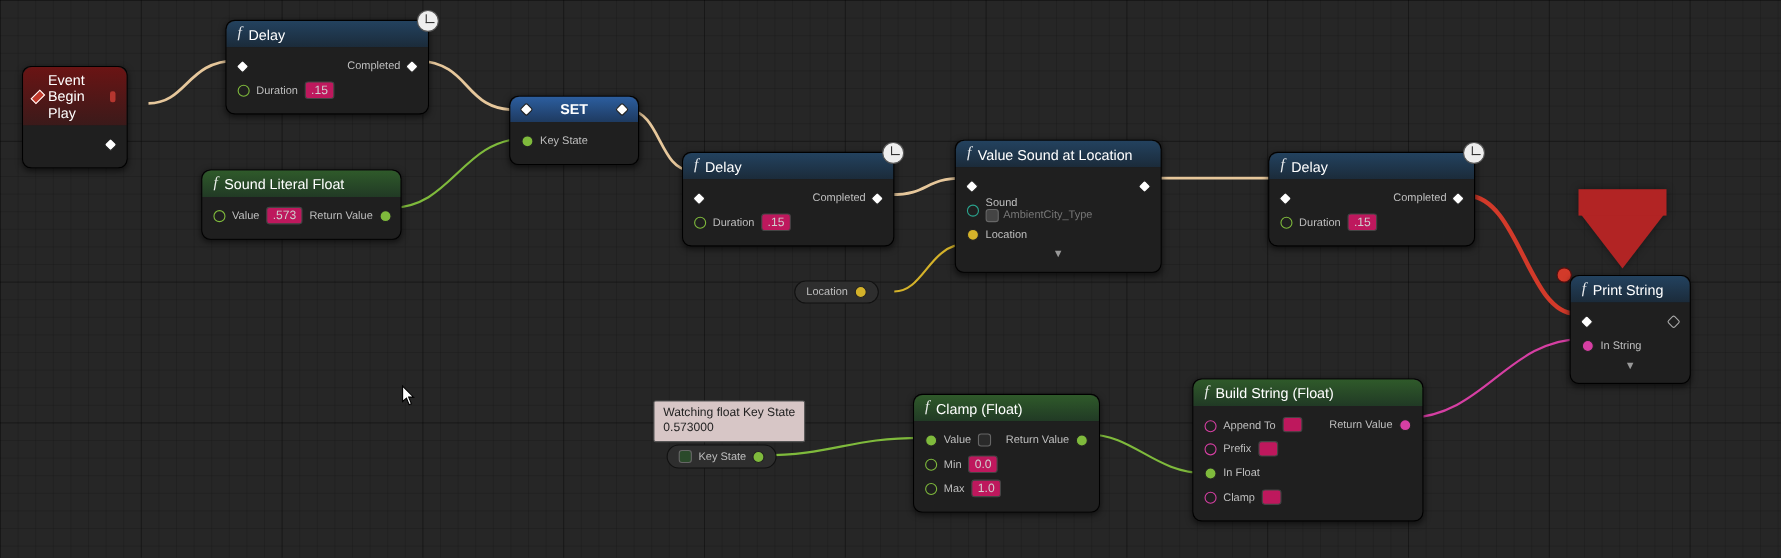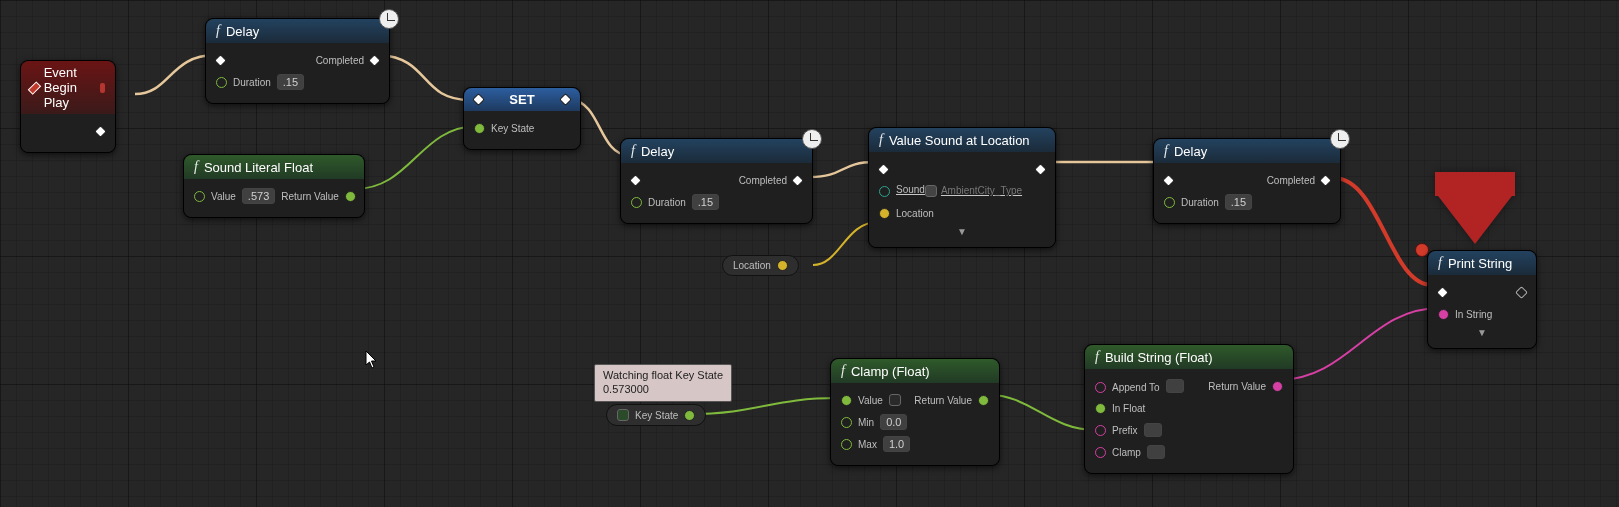--- a/index.html
+++ b/index.html
@@ -50,21 +50,21 @@
   .pin.exec { border-radius: 2px; transform: rotate(45deg); width: 9px; height: 9px; background: #fff; }
   .pin.exec.hollow { background: transparent; border: 1.5px solid #aaa; }
   .pin.green { background: #7fba3c; }
   .pin.greenh { background: transparent; border: 1.5px solid #7fba3c; }
   .pin.yellow { background: #d4b22a; }
   .pin.pink { background: #d63fa3; }
   .pin.pinkh { background: transparent; border: 1.5px solid #d63fa3; }
   .pin.teal { background: #2aa58f; }
   .lbl { color: #bfbfbf; font-size: 10px; white-space: nowrap; }
   .valbox {
-    background: #404040;
+    background: #be185d;
     border: 1px solid #444;
     border-radius: 3px;
     padding: 1px 5px;
     font-size: 11px;
     color: #cfcfcf;
     min-width: 22px;
     text-align: center;
   }
   .valbox.empty { min-width: 18px; height: 14px; }
   .clockbadge {
@@ -243,21 +243,21 @@
     <span class="fico">f</span>
     <span>Value Sound at Location</span>
   </div>
   <div class="body">
     <div class="row sb">
       <span class="pin exec"></span>
       <span class="pin exec"></span>
     </div>
     <div class="row">
       <span class="pin teal" style="background:transparent;border:1.5px solid #2aa58f;"></span>
-      <span style="display:flex;flex-direction:row;line-height:1.0;text-decoration:underline;">
+      <span style="display:flex;flex-direction:column;line-height:1.0;">
         <span class="lbl">Sound</span>
         <span class="lbl" style="font-size:10px;color:#777;display:flex;align-items:center;gap:4px;">
           <span class="asseticon"></span>
           <span>AmbientCity_Type</span>
         </span>
       </span>
     </div>
     <div class="row">
       <span class="pin yellow"></span>
       <span class="lbl">Location</span>
@@ -326,27 +326,27 @@
         <span class="pin pinkh"></span>
         <span class="lbl">Append To</span>
         <span class="valbox empty"></span>
       </span>
       <span style="display:flex;gap:6px;align-items:center;">
         <span class="lbl">Return Value</span>
         <span class="pin pink"></span>
       </span>
     </div>
     <div class="row">
-      <span class="pin green"></span>
-      <span class="lbl">In Float</span>
-    </div>
-    <div class="row">
       <span class="pin pinkh"></span>
       <span class="lbl">Prefix</span>
       <span class="valbox empty"></span>
+    </div>
+    <div class="row">
+      <span class="pin green"></span>
+      <span class="lbl">In Float</span>
     </div>
     <div class="row">
       <span class="pin pinkh"></span>
       <span class="lbl">Clamp</span>
       <span class="valbox empty"></span>
     </div>
   </div>
 </div>
 
 <div class="node" style="left:830px; top:358px; width:170px;">

